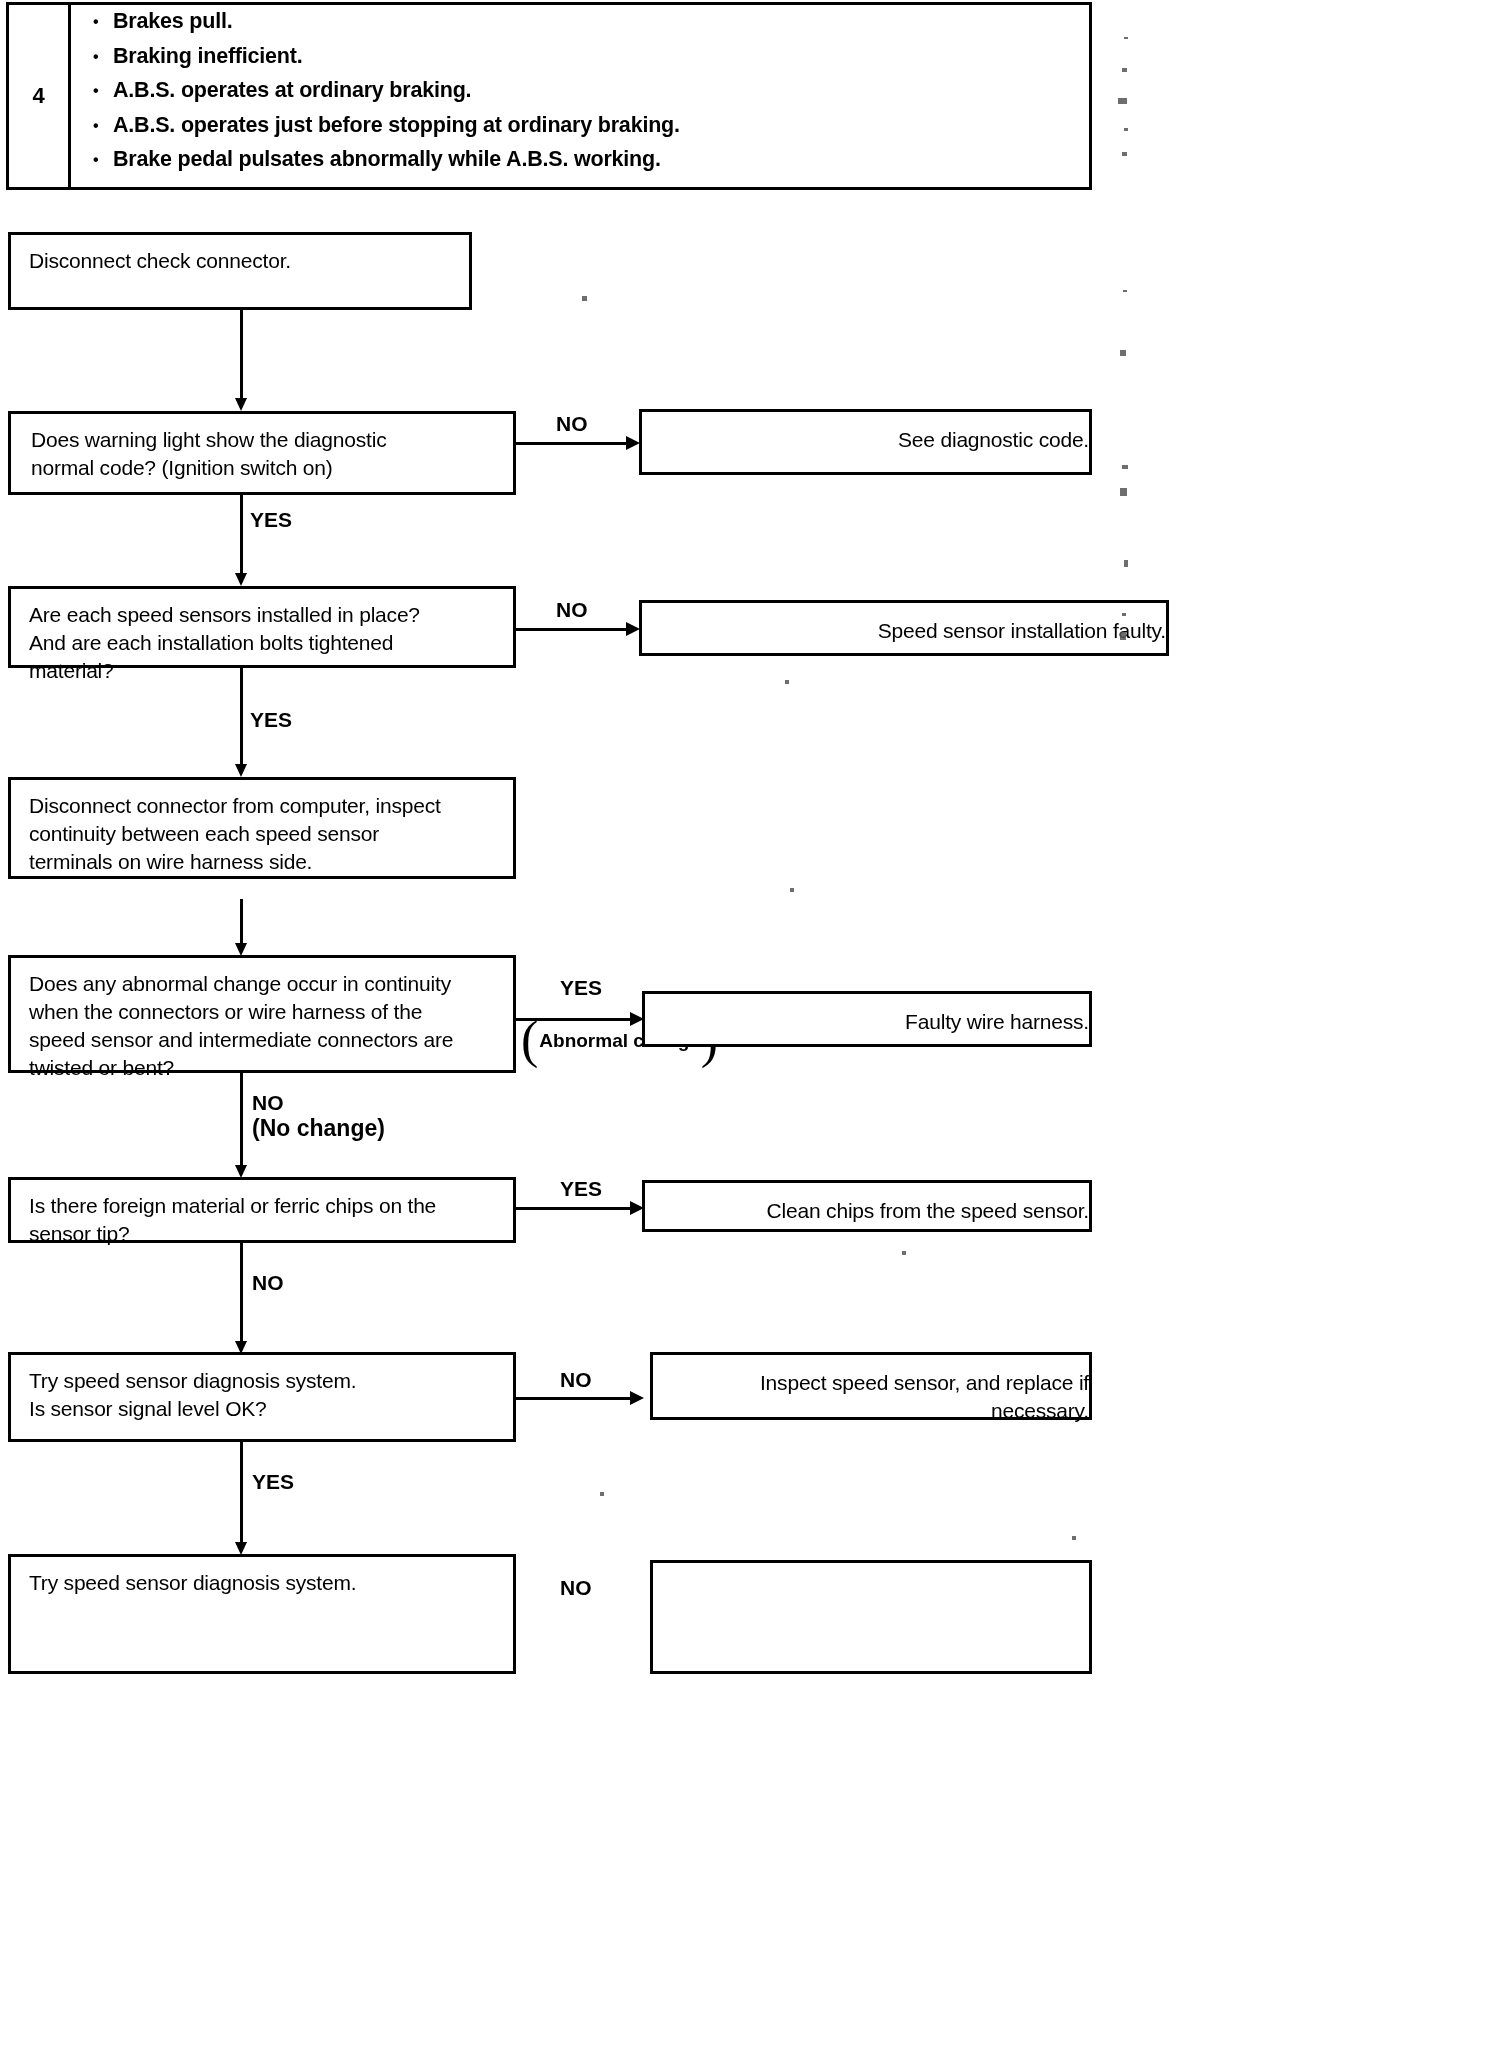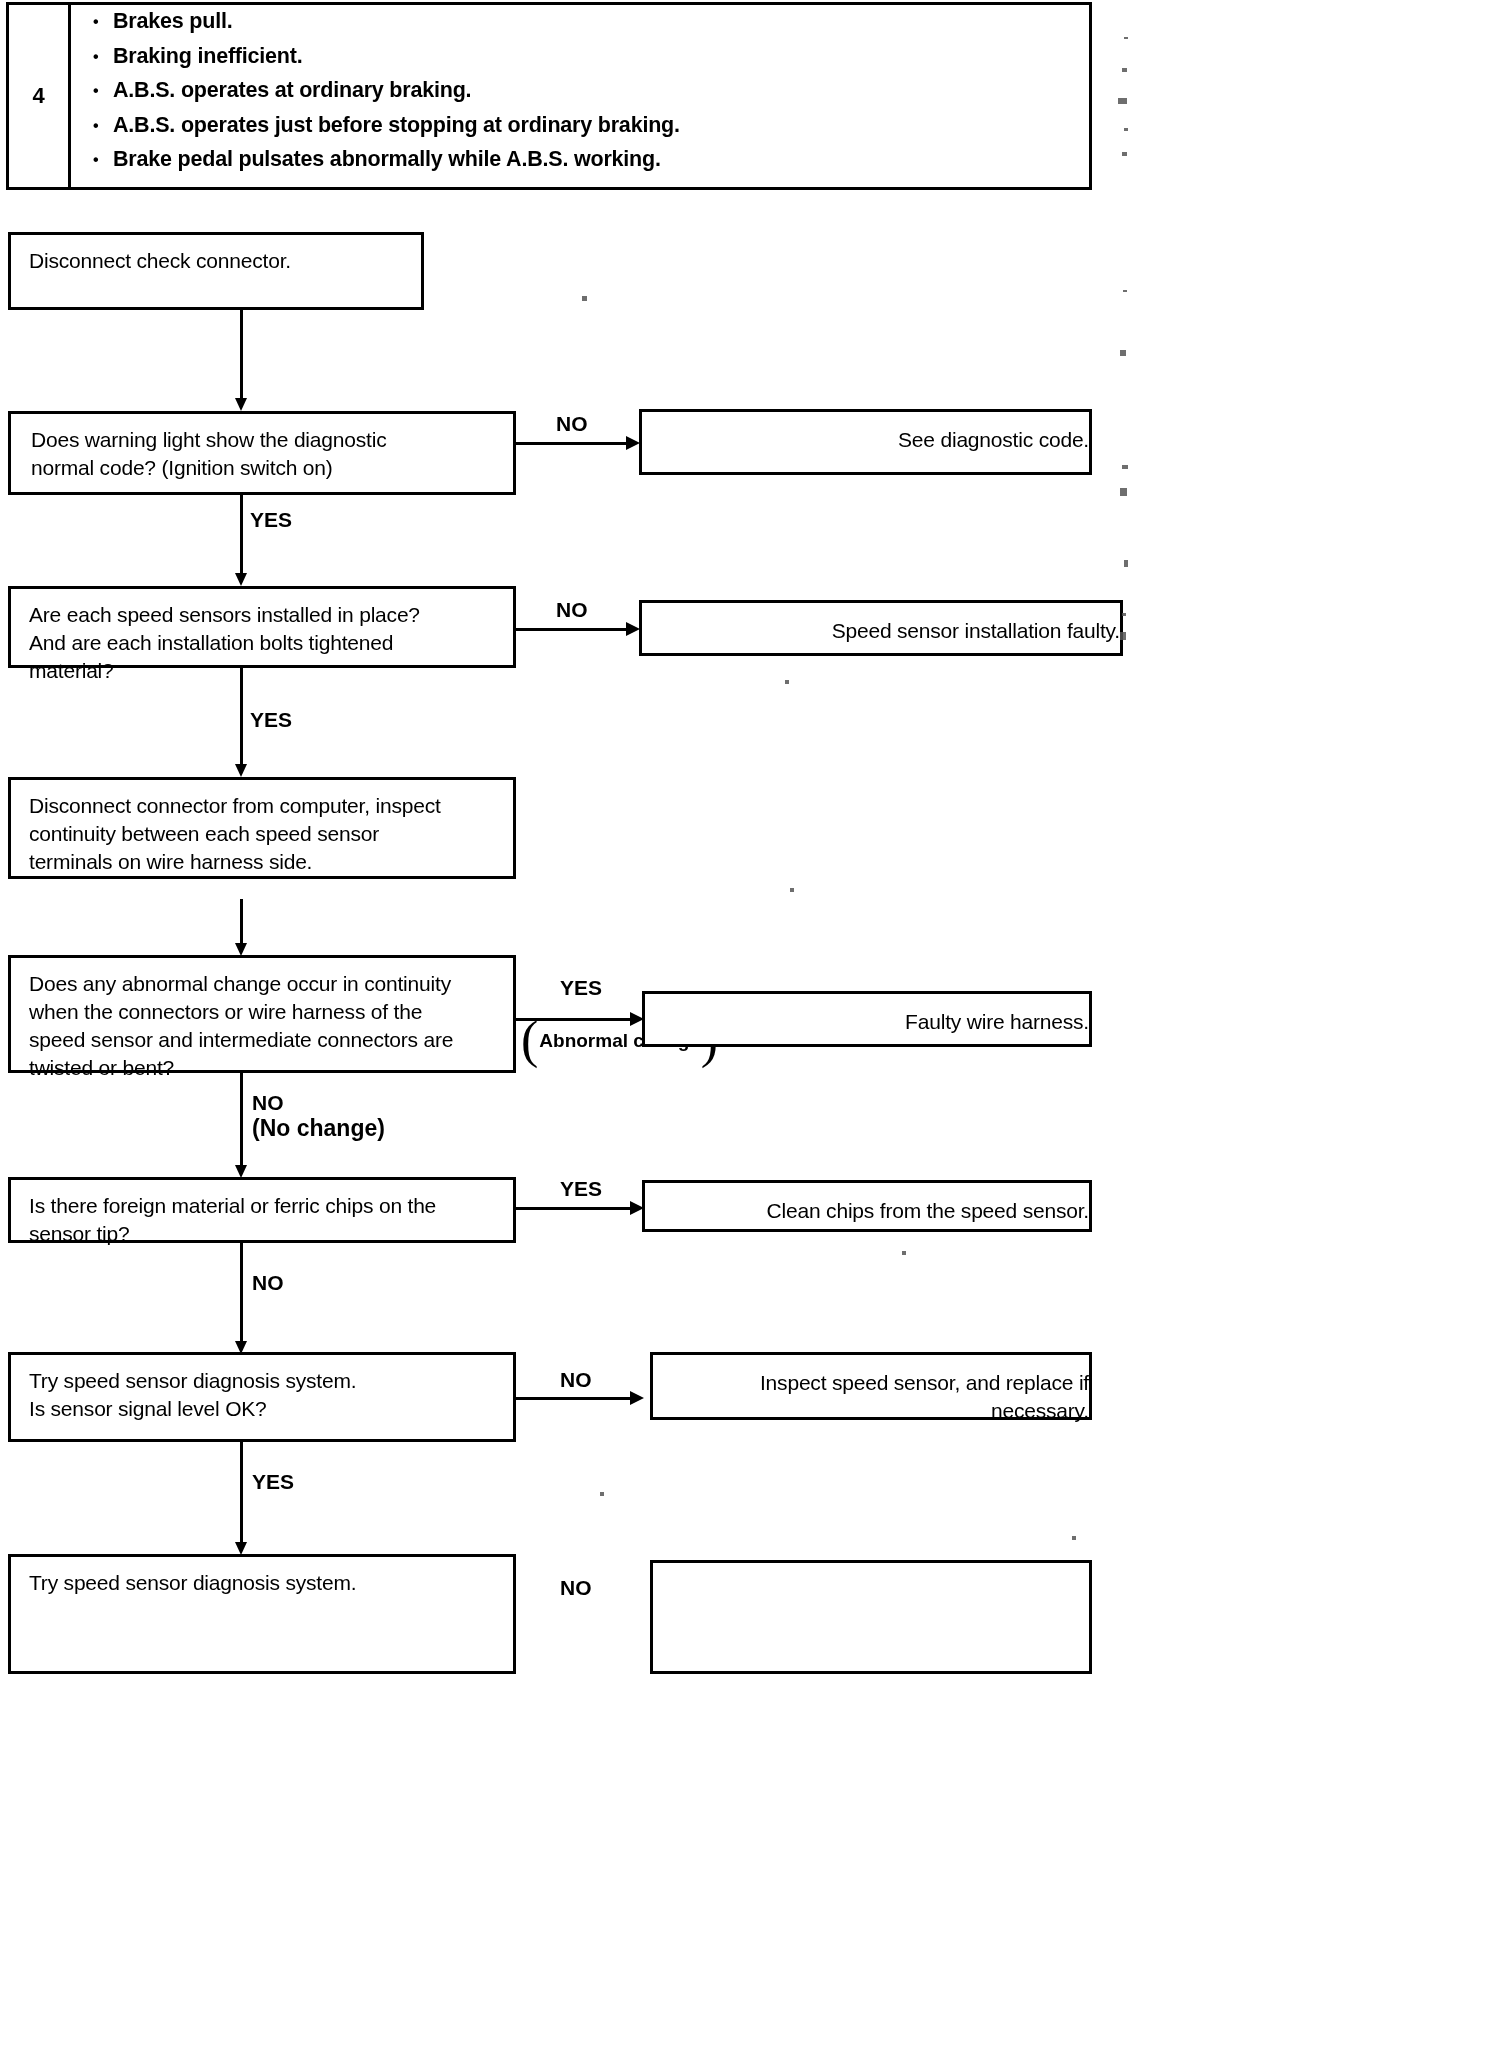--- a/index.html
+++ b/index.html
@@ -75,21 +75,21 @@
       </div>
       <div class="sym-item">
         <span class="sym-bullet">•</span>
         <span>Brake pedal pulsates abnormally while A.B.S. working.</span>
       </div>
     </div>
   </div>
 
   <div class="fc">
 
-    <div class="node" style="left:8px;top:232px;width:416px;height:78px;">
+    <div class="node" style="left:8px;top:232px;width:464px;height:78px;">
       <span>Disconnect check connector.</span>
     </div>
     <div class="vline" style="left:240px;top:310px;height:92px;"></div>
     <div class="arrow-down" style="left:235px;top:398px;"></div>
 
     <div class="node" style="left:8px;top:411px;width:508px;height:84px;padding-left:20px;">
       <span>Does warning light show the diagnostic</span>
       <span>normal code? (Ignition switch on)</span>
     </div>
 
@@ -105,21 +105,21 @@
     <div class="blabel" style="left:250px;top:508px;">YES</div>
 
     <div class="node" style="left:8px;top:586px;width:508px;height:82px;">
       <span>Are each speed sensors installed in place?</span>
       <span>And are each installation bolts tightened</span>
       <span>material?</span>
     </div>
     <div class="hline" style="left:516px;top:628px;width:116px;"></div>
     <div class="arrow-right" style="left:626px;top:622px;"></div>
     <div class="blabel" style="left:556px;top:598px;">NO</div>
-    <div class="node right" style="left:639px;top:600px;width:484px;height:56px;">
+    <div class="node right" style="left:639px;top:600px;width:530px;height:56px;">
       <span>Speed sensor installation faulty.</span>
     </div>
     <div class="vline" style="left:240px;top:668px;height:100px;"></div>
     <div class="arrow-down" style="left:235px;top:764px;"></div>
     <div class="blabel" style="left:250px;top:708px;">YES</div>
 
     <div class="node" style="left:8px;top:777px;width:508px;height:102px;">
       <span>Disconnect connector from computer, inspect</span>
       <span>continuity between each speed sensor</span>
       <span>terminals on wire harness side.</span>

